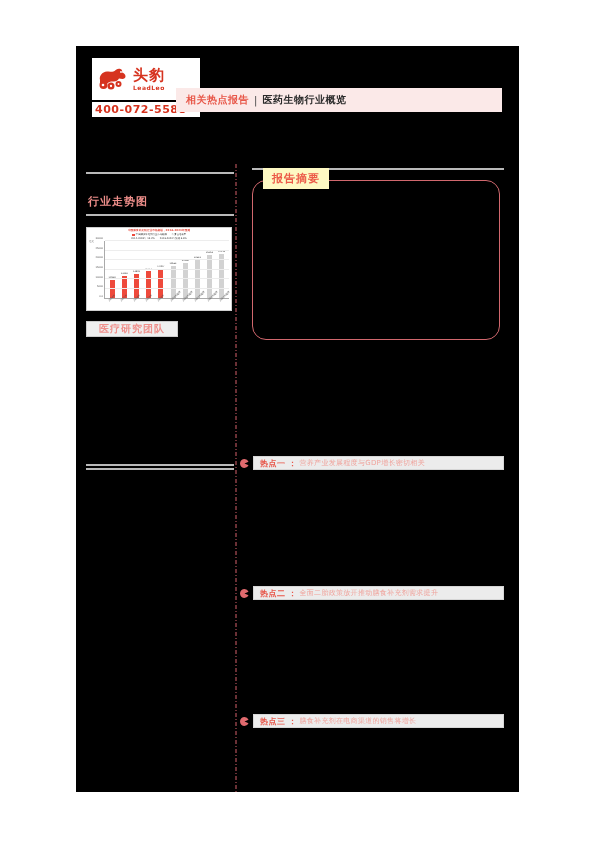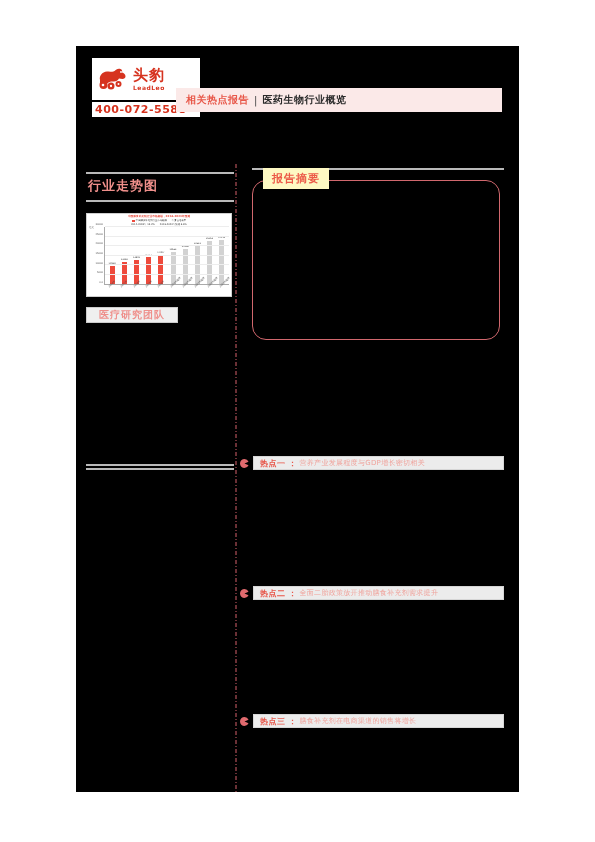--- a/index.html
+++ b/index.html
@@ -127,25 +127,25 @@
     background: #b9b9b9;
     width: 148px;
   }
   .sec-head .rule-bot {
     height: 2px;
     background: #b9b9b9;
     width: 148px;
     margin-top: 2px;
   }
   .sec-title {
-    font-size: 13px;
+    font-size: 11px;
     font-weight: bold;
     color: #ef8f8b;
     letter-spacing: 1px;
-    padding: 3px 0 3px 2px;
+    padding: 20px 0 3px 2px;
   }
   .thumb-wrap {
     margin-top: 8px;
     width: 146px;
     height: 84px;
     background: #ffffff;
     border: 1px solid #cfcfcf;
     box-sizing: border-box;
     padding: 2px;
     position: relative;

